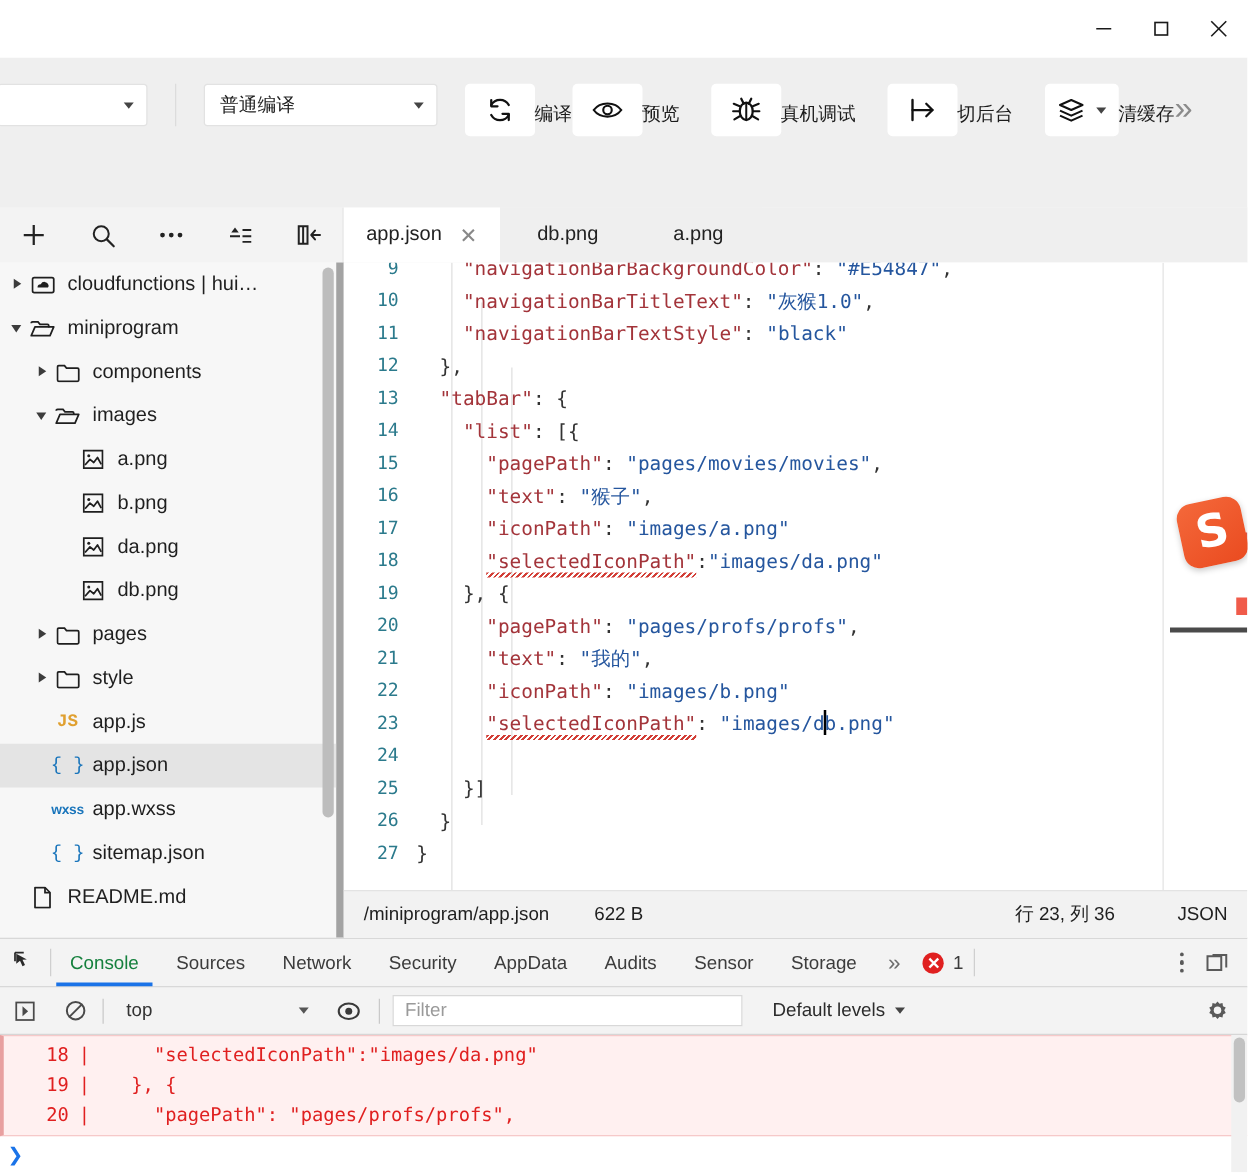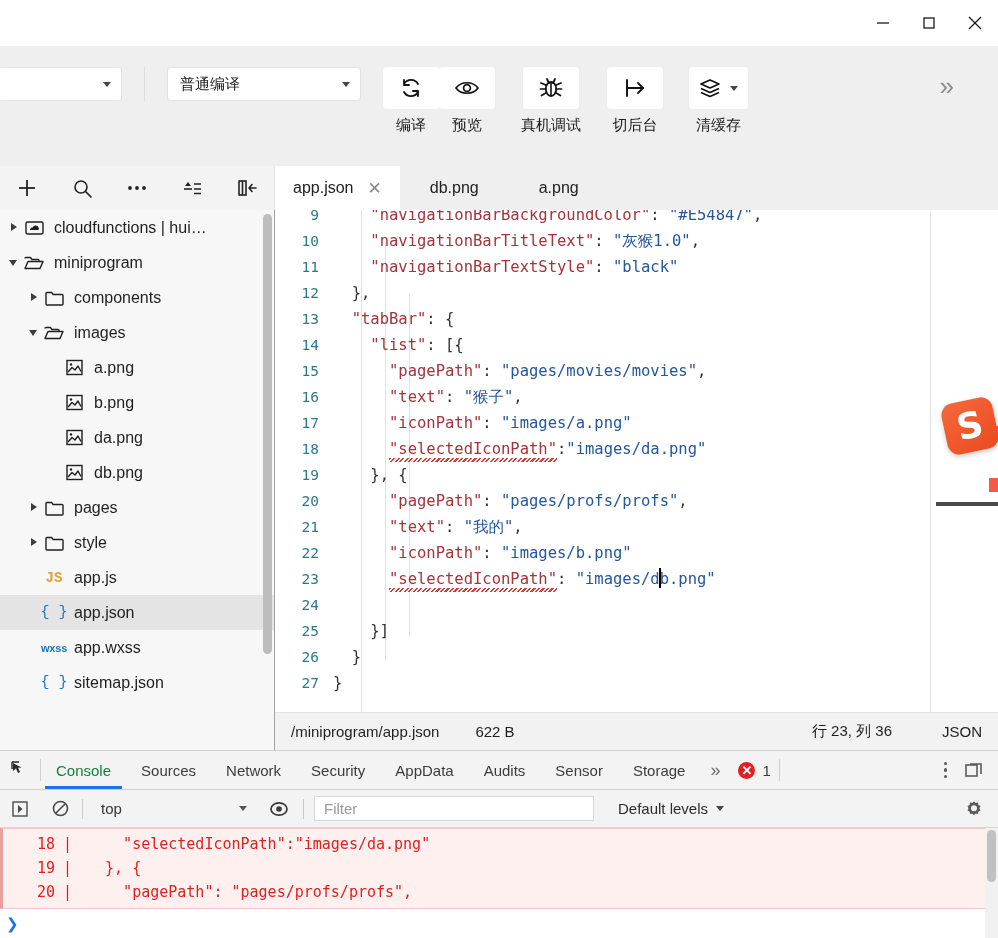--- a/index.html
+++ b/index.html
@@ -34,21 +34,21 @@
     padding: 0 10px 0 12px; font-size: 15px; color: #222;
   }
   .sel-a { width: 124px; margin-left: -2px; }
   .sel-b { width: 194px; }
   .caret {
     width: 0; height: 0; border-left: 4px solid transparent; border-right: 4px solid transparent;
     border-top: 5px solid #444; margin-left: 8px;
   }
   .divider-v { width: 1px; height: 34px; background: #dcdcdc; margin: 0 22px; }
   .tb-btn {
-    display: flex; flex-direction: column; align-items: center; width: auto;
+    display: flex; flex-direction: row; align-items: center; width: auto;
   }
   .tb-icon {
     height: 42px; min-width: 56px; background: #fff; border-radius: 4px;
     display: flex; align-items: center; justify-content: center; padding: 0 10px;
   }
   .tb-label { font-size: 15px; color: #1c1c1c; margin-top: 7px; white-space: nowrap; }
   .tb-more { margin-left: auto; margin-right: 44px; color: #8b8b8b; font-size: 26px; line-height: 1; margin-top: 6px; }
 
   
   .tabrow { flex: 0 0 44px; height: 44px; display: flex; background: #efefef; }
@@ -65,21 +65,21 @@
   .tab.active { background: #ffffff; }
   .tab .x { color: #888; font-size: 17px; line-height: 1; }
   .tab-pad { padding: 0 30px; }
 
   
   .main { flex: 1 1 auto; display: flex; min-height: 0; position: relative; }
 
   
   .explorer {
     width: 275px; flex: 0 0 275px; background: #f7f7f7; position: relative;
-    border-right: 1px solid #a3a3a3; overflow: hidden;
+    border-right: 6px solid #a3a3a3; overflow: hidden;
   }
   .frow {
     height: 35px; display: flex; align-items: center; font-size: 16px; color: #1f1f1f;
     white-space: nowrap; padding-right: 6px;
   }
   .frow.sel { background: #e4e4e4; }
   .arrow { width: 13px; height: 13px; position: relative; flex: 0 0 13px; }
   .arrow.r::before {
     content: ""; position: absolute; left: 3px; top: 2px;
     border-left: 6px solid #3c3c3c; border-top: 4.5px solid transparent; border-bottom: 4.5px solid transparent;
@@ -520,20 +520,31 @@
             </div>
             <div class="flabel">app.wxss</div>
           </div>
           <div class="frow">
             <div style="width: 28px; flex: 0 0 auto;"></div>
             <div class="arrow"></div>
             <div class="fic">
               <span class="jsonmark">{ }</span>
             </div>
             <div class="flabel">sitemap.json</div>
+          </div>
+          <div class="frow">
+            <div style="width: 8px; flex: 0 0 auto;"></div>
+            <div class="arrow"></div>
+            <div class="fic">
+              <svg width="16" height="18" viewBox="0 0 16 18">
+                <path d="M2 1 h8 l4 4 v12 h-12 Z" fill="none" stroke="#1f1f1f" stroke-width="1.4" stroke-linejoin="round"></path>
+                <path d="M10 1 v4 h4" fill="none" stroke="#1f1f1f" stroke-width="1.4"></path>
+              </svg>
+            </div>
+            <div class="flabel">README.md</div>
           </div>
         </div>
       <div class="expl-scroll"></div>
     </div>
 
     <div class="editor">
       <div class="code-area">
         <div class="guides">
           <div class="gl" style="left:86px; top:0; bottom:0;"></div>
           <div class="gl" style="left:110px; top:32px; height:418px;"></div>

